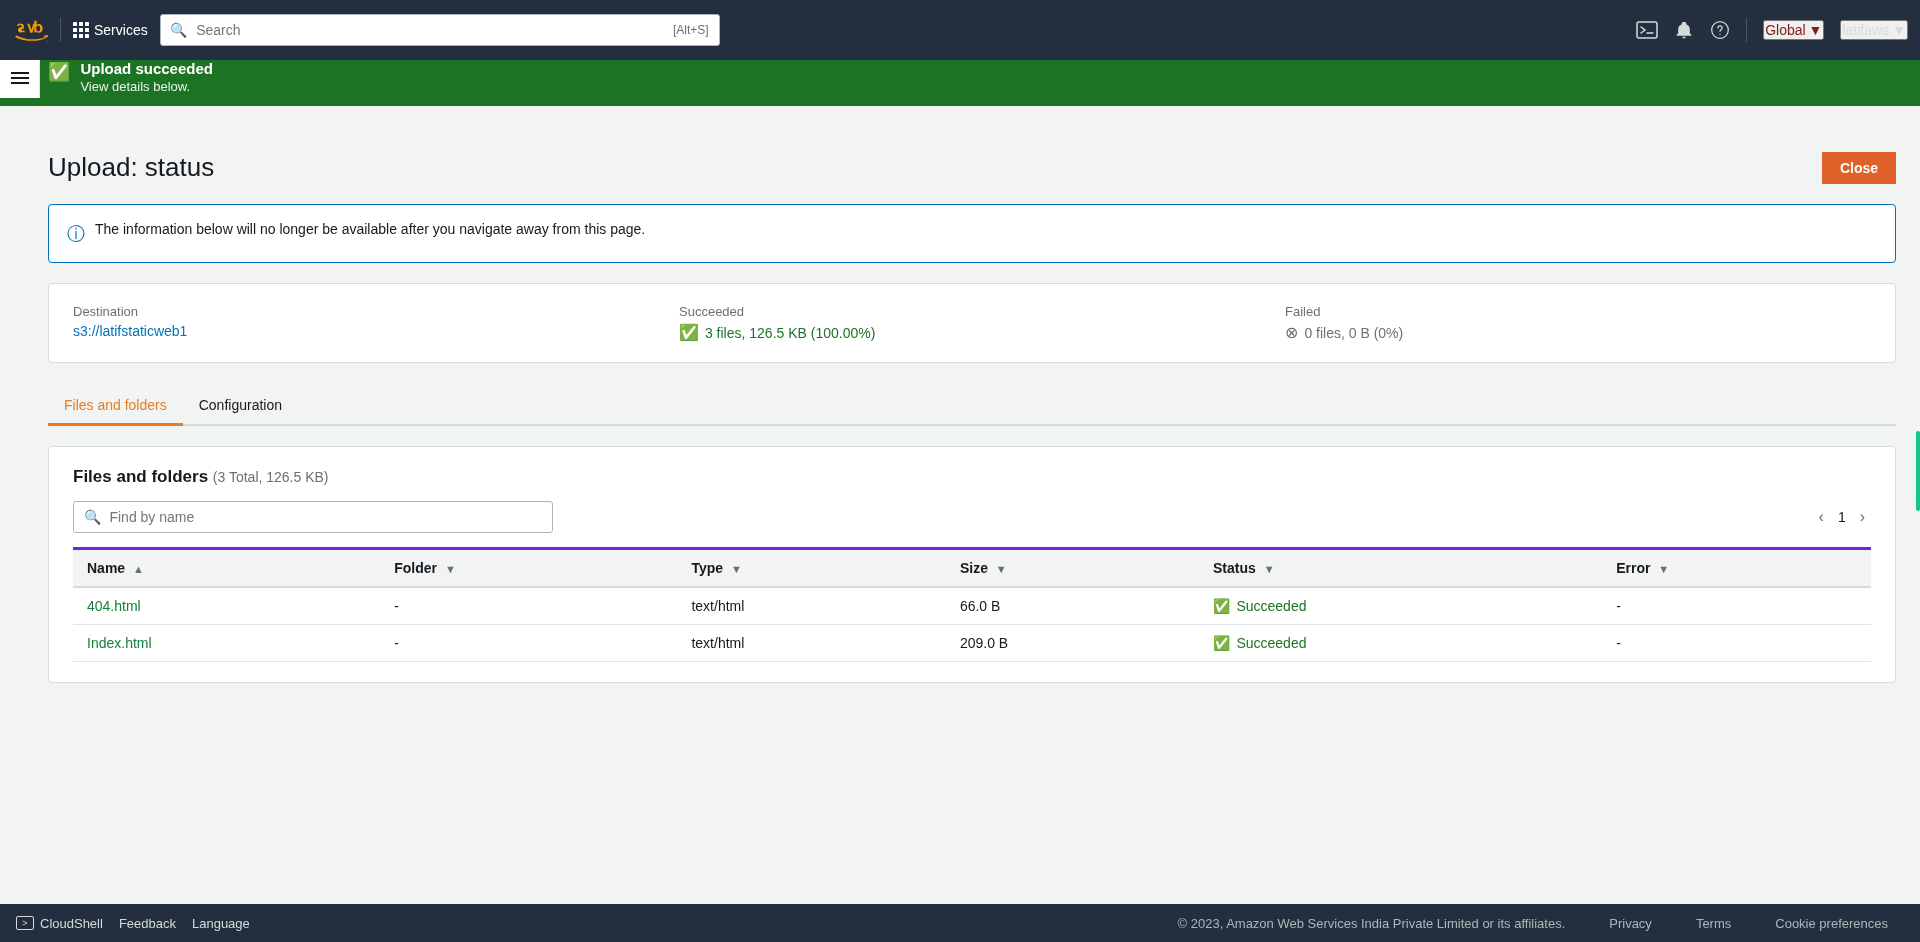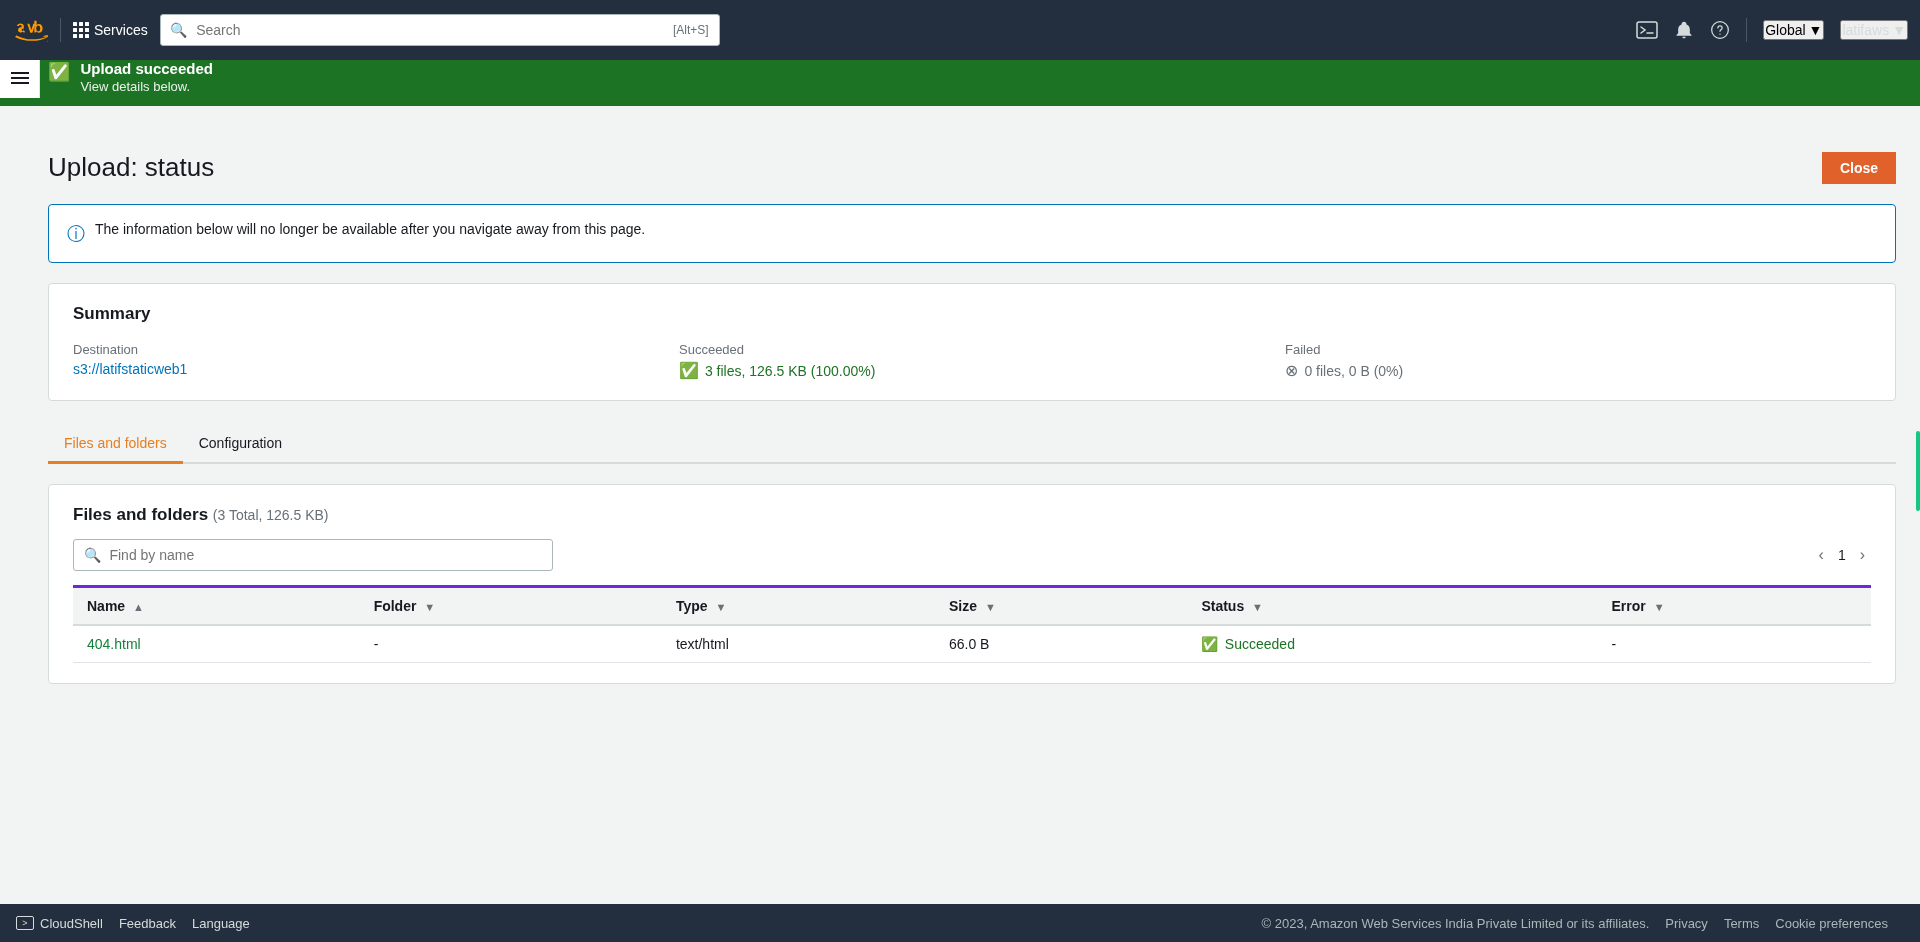--- a/index.html
+++ b/index.html
@@ -62,21 +62,21 @@
     .nav-icon-btn {
       color: #d5dbdb;
       background: none; border: none; cursor: pointer;
       font-size: 18px; display: flex; align-items: center;
     }
     .nav-user {
       color: #d5dbdb; font-size: 14px; cursor: pointer;
       display: flex; align-items: center; gap: 3px;
     }
     .nav-region {
-      color: #000000; font-size: 14px; cursor: pointer;
+      color: #7f1d1d; font-size: 14px; cursor: pointer;
       display: flex; align-items: center; gap: 3px; text-align: center;
     }
 
     
     .sidebar-toggle {
       position: fixed;
       top: 58px; left: 0;
       width: 40px; height: 40px;
       background: #fff;
       display: flex; align-items: center; justify-content: center;
@@ -282,21 +282,21 @@
       border-radius: 2px;
       display: flex; align-items: center; justify-content: center;
       font-size: 9px; color: #d5dbdb;
     }
     .bottom-right {
       margin-left: auto;
       display: flex; align-items: center; gap: 0;
       font-size: 13px; color: #aab7b8;
     }
     .bottom-right span { margin-right: 16px; }
-    .bottom-right a { color: #aab7b8; text-decoration: none; margin-right: 16px; }
+    .bottom-right a { color: #aab7b8; text-decoration: none; margin-right: 16px; margin-left: 28px; }
   </style>
 </head>
 <body>
 
 <nav class="top-nav">
   <div class="aws-logo">
     <svg viewBox="0 0 60 36" fill="none" xmlns="http://www.w3.org/2000/svg">
       <path d="M16.5 22.5c-3.5 0-6.5-1.5-6.5-4.5 0-2.5 2-4 4.5-4.5l1.5-.2V12c0-1.5-.8-2.3-2.3-2.3-1.3 0-2.3.7-2.5 1.8H8.2C8.5 8.8 11 7 14.2 7c3.5 0 5.5 1.7 5.5 4.7v6.8c0 .8.3 1.2 1 1.2h.5v2.5h-1c-1.3 0-2.2-.5-2.5-1.5-.8 1.1-2.2 1.8-3.7 1.8h1.5zm.8-3c1.3 0 2.5-.7 2.7-1.8v-2.2l-1.3.2c-1.5.3-2.5 1-2.5 2.2 0 1 .7 1.6 1.8 1.6h-.7z" fill="#FF9900"></path>
       <path d="M30.5 22.5l-5-15h3.5l3.2 10.5L35.5 7.5H39l-5 15h-3.5z" fill="#FF9900"></path>
       <path d="M44.5 22.5c-1.8 0-3.3-.7-4.3-1.8l-.3 1.5h-2.7V2.5H41v6.7c1-.8 2.3-1.2 3.7-1.2 3.7 0 6.3 2.8 6.3 7.3s-2.7 7.2-6.5 7.2zm-.8-12c-2 0-3.3 1.5-3.3 4.8s1.3 4.8 3.3 4.8c2 0 3.3-1.5 3.3-4.8s-1.3-4.8-3.3-4.8z" fill="#FF9900"></path>
@@ -382,21 +382,20 @@
     <h1 class="page-title">Upload: status</h1>
     <button class="close-btn">Close</button>
   </div>
 
   <div class="info-box">
     <span class="info-icon">ⓘ</span>
     <span class="info-box-text">The information below will no longer be available after you navigate away from this page.</span>
   </div>
 
   <div class="card">
-    <h2 class="card-title">Summary</h2>
     <div class="summary-grid">
 
       <div class="summary-item">
         <label>Destination</label>
         <a href="#" class="summary-link">s3://latifstaticweb1</a>
       </div>
 
       <div class="summary-item">
         <label>Succeeded</label>
         <div class="summary-status success">
@@ -458,20 +457,32 @@
         <a href="#" class="table-link">404.html</a>
       </td>
       <td>-</td>
       <td>text/html</td>
       <td>66.0 B</td>
       <td>
         <span class="status-success"><span>✅</span> Succeeded</span>
       </td>
       <td>-</td>
     </tr>
+          <tr>
+      <td>
+        <a href="#" class="table-link">Index.html</a>
+      </td>
+      <td>-</td>
+      <td>text/html</td>
+      <td>209.0 B</td>
+      <td>
+        <span class="status-success"><span>✅</span> Succeeded</span>
+      </td>
+      <td>-</td>
+    </tr>
         </tbody>
     </table>
   </div>
 
 </main>
 
 <div class="scroll-indicator"></div>
 
 <div class="bottom-nav">
   <div class="bottom-left">

